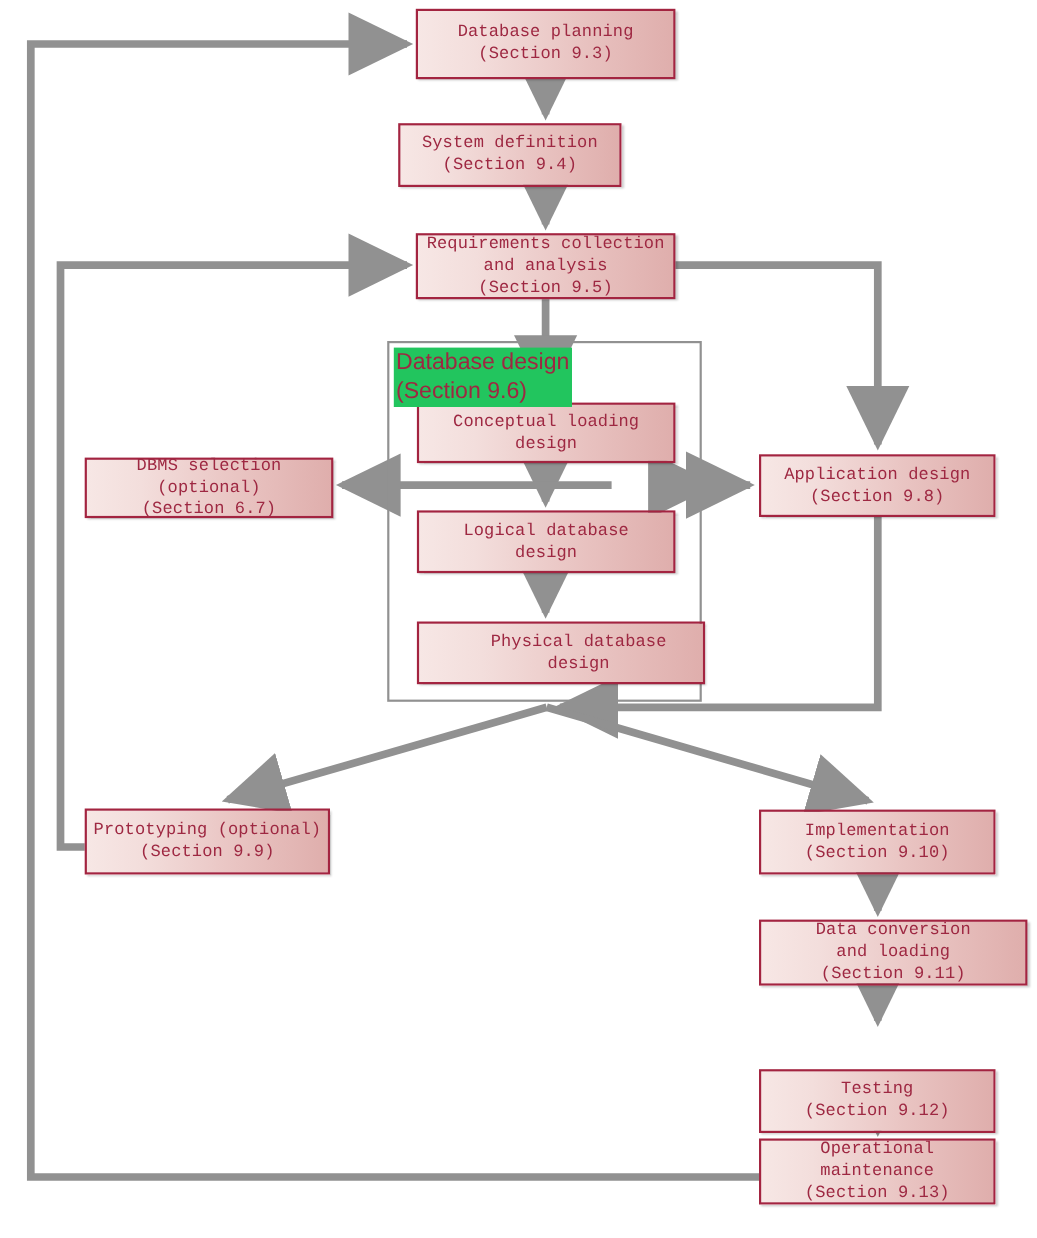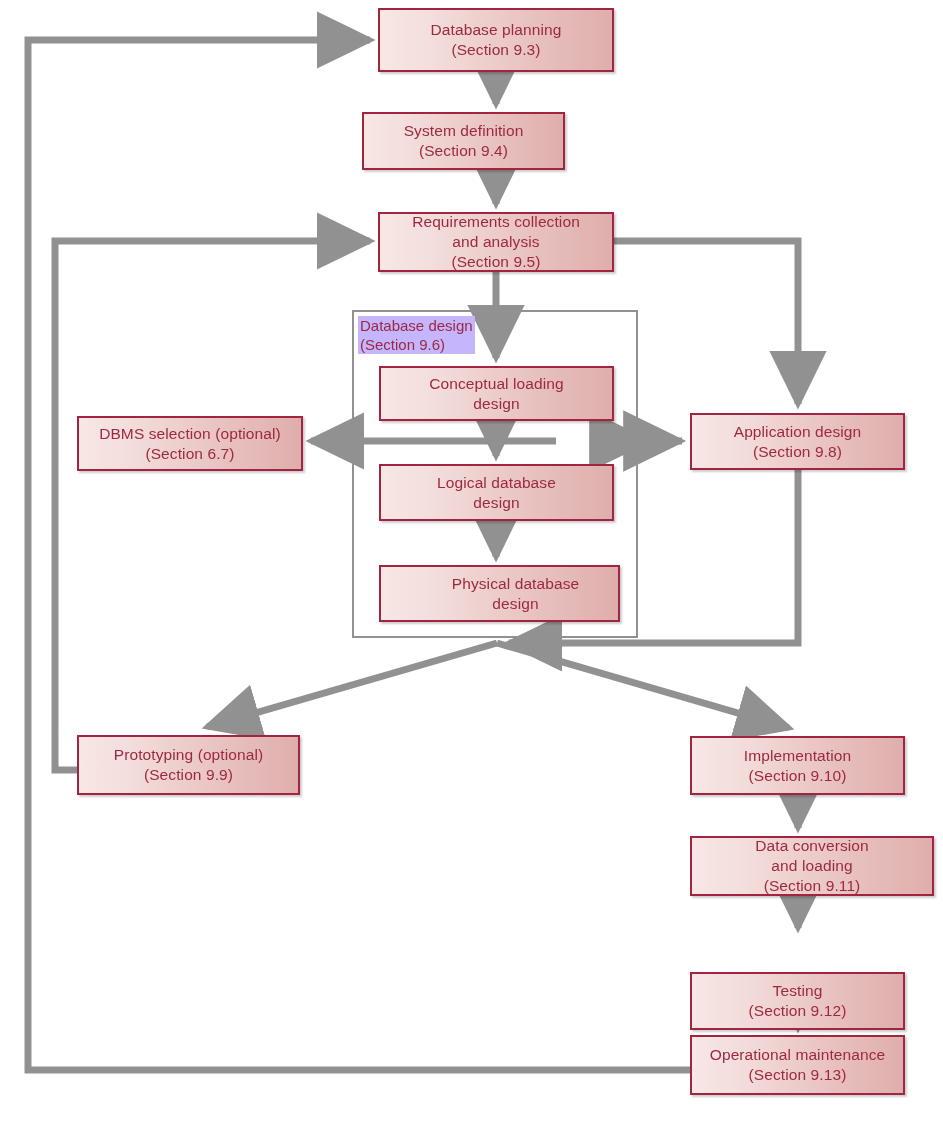--- a/index.html
+++ b/index.html
@@ -35,42 +35,43 @@
     box-shadow: 2px 2px 2px rgba(0,0,0,0.20);
     display: flex;
     align-items: center;
     justify-content: center;
     text-align: center;
     color: #9e2842;
     font-size: 15.5px;
     line-height: 1.28;
     letter-spacing: 0.1px;
     z-index: 3;
+    font-family: Liberation Mono, monospace;
   }
   .box .txt {
     display: block;
     width: 100%;
     white-space: pre-line;
   }
   
   .group-frame {
     position: absolute;
     box-sizing: border-box;
     border: 2px solid #919191;
     background: transparent;
     z-index: 1;
   }
   .group-label {
     position: absolute;
     color: #9e2842;
-    font-size: 15px;
+    font-size: 21px;
     line-height: 1.28;
     white-space: pre-line;
     z-index: 4;
-    background: #c4b5fd;
+    background: #22c55e;
     padding: 0 2px;
   }
 </style>
 </head>
 <body>
 
 <div id="canvas">
 
   <svg id="wires" viewBox="0 0 943 1125" width="943" height="1125" xmlns="http://www.w3.org/2000/svg">
     <defs>
@@ -170,21 +171,21 @@
 (Section 9.5)</span>
       </div>
       <div class="box" style="left: 379px; top: 366px; width: 235px; height: 55px;">
         <span class="txt">Conceptual loading
 design</span>
       </div>
       <div class="box" style="left: 379px; top: 464px; width: 235px; height: 57px;">
         <span class="txt">Logical database
 design</span>
       </div>
-      <div class="box" style="left: 379px; top: 565px; width: 241px; height: 57px; padding-left: 32px;">
+      <div class="box" style="left: 379px; top: 565px; width: 262px; height: 57px; padding-left: 32px;">
         <span class="txt">Physical database
 design</span>
       </div>
       <div class="box" style="left: 77px; top: 416px; width: 226px; height: 55px;">
         <span class="txt">DBMS selection (optional)
 (Section 6.7)</span>
       </div>
       <div class="box" style="left: 690px; top: 413px; width: 215px; height: 57px;">
         <span class="txt">Application design
 (Section 9.8)</span>

